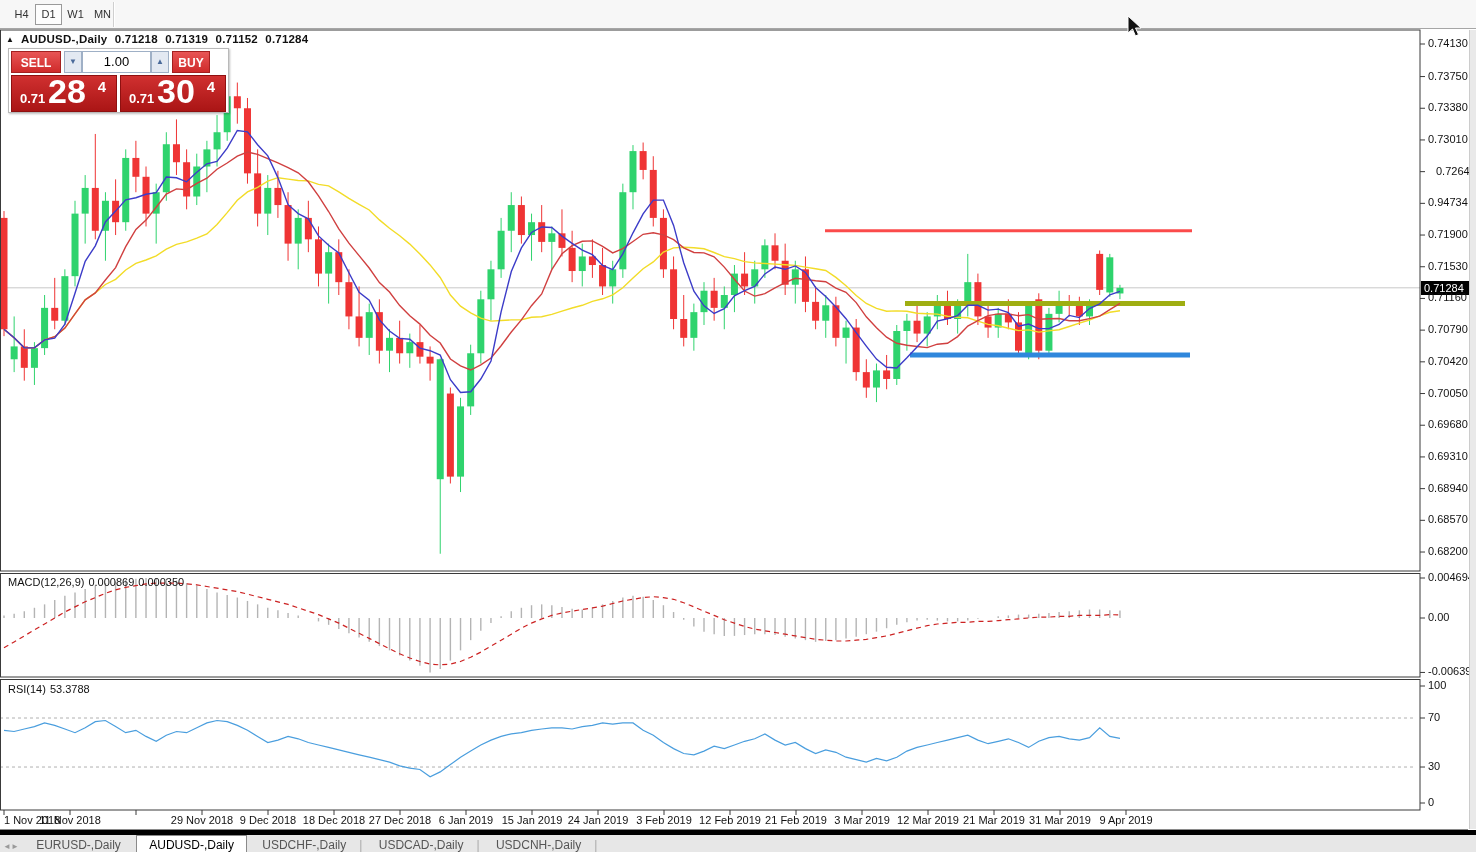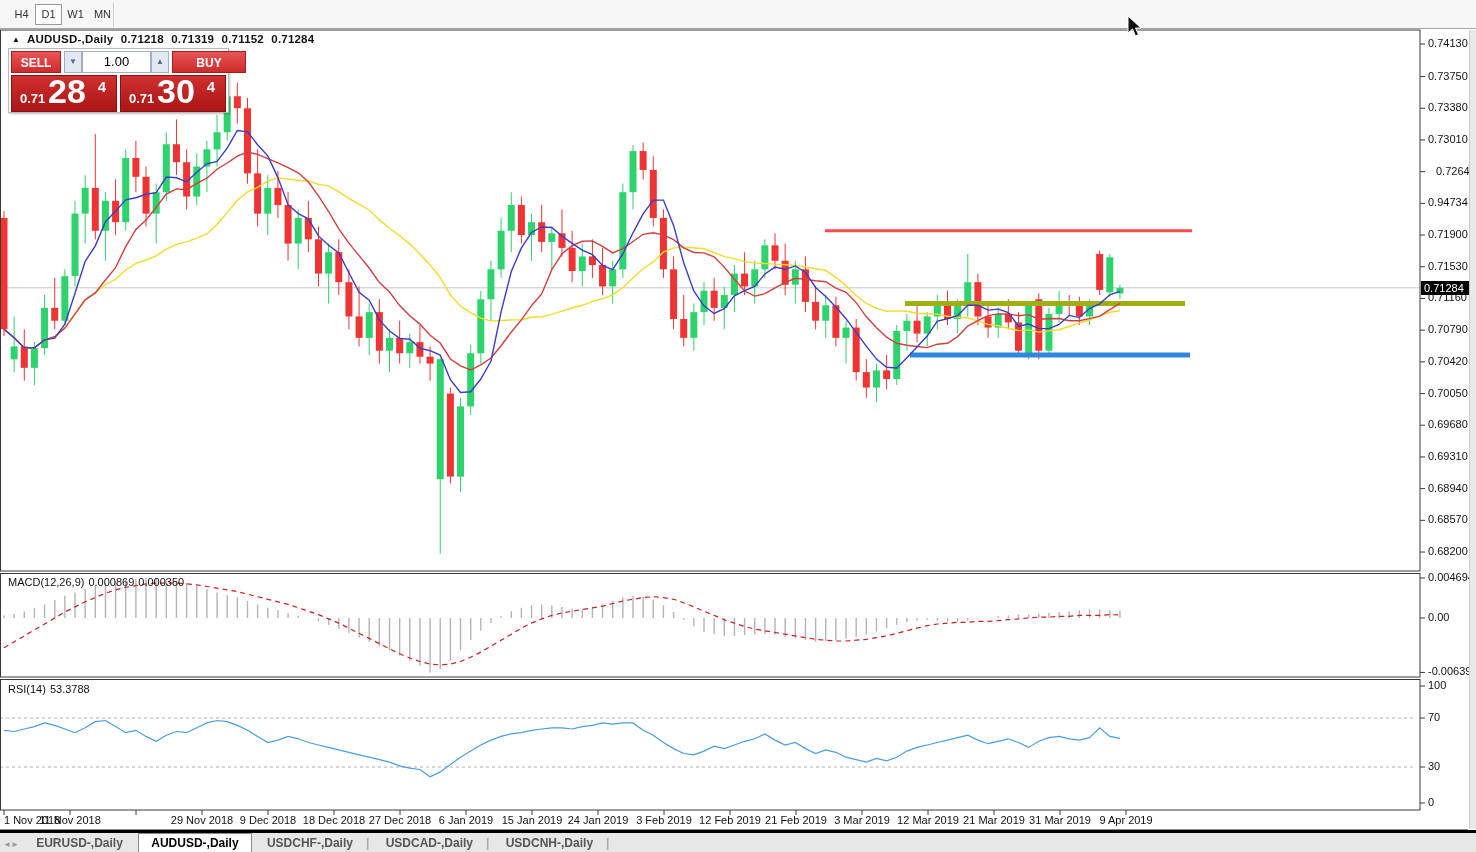--- a/index.html
+++ b/index.html
@@ -3,49 +3,49 @@
 <meta charset="utf-8">
 <style>
   html,body{margin:0;padding:0;background:#f0f0f0;font-family:"Liberation Sans",sans-serif;}
   #stage{position:relative;width:1476px;height:852px;background:#ffffff;overflow:hidden;}
   
   #toolbar{position:absolute;left:0;top:0;width:1476px;height:29px;background:#f7f7f7;border-bottom:1px solid #a6a6a6;box-sizing:border-box;}
   .tf-btn{position:absolute;top:4px;width:27px;height:21px;line-height:21px;text-align:center;font-size:11px;color:#333;cursor:default;}
   .tf-btn.active{background:#fdfdfd;border:1px solid #9a9a9a;box-sizing:border-box;line-height:19px;}
   #tb-sep{position:absolute;left:113px;top:2px;width:1px;height:25px;background:#cfcfcf;border-right:1px solid #ffffff;}
   
-  #chart-header{position:absolute;left:12px;top:33px;font-size:11.5px;font-weight:bold;color:#111;letter-spacing:0.2px;}
+  #chart-header{position:absolute;left:6px;top:33px;font-size:11.5px;font-weight:bold;color:#111;letter-spacing:0.2px;}
   #chart-header span{margin-right:4px;}
   #collapse{font-size:8px;position:relative;top:-1px;}
   
   #chart-svg{position:absolute;left:0;top:0;}
   
   .axis-label{position:absolute;left:1428px;font-size:11px;color:#111;white-space:nowrap;}
   .time-label{position:absolute;top:814px;font-size:11px;color:#111;white-space:nowrap;}
   #price-tag{position:absolute;left:1421px;width:50px;height:14px;background:#000;color:#fff;font-size:11px;line-height:14px;padding-left:3px;box-sizing:border-box;}
   .ind-label{position:absolute;left:8px;font-size:11px;color:#111;}
   .ind-label b{font-weight:normal;margin-left:4px;}
   #right-strip{position:absolute;left:1469px;top:30px;width:7px;height:799px;background:#e9e9e9;border-left:1px solid #cccccc;box-sizing:border-box;}
   
   #trade-widget{position:absolute;left:8px;top:48px;width:221px;height:65px;background:#fff;border:1px solid #b9b9b9;box-shadow:1px 1px 2px rgba(0,0,0,.25);box-sizing:border-box;}
   .tw-btn{position:absolute;top:2px;height:22px;background:linear-gradient(#e85555,#cf2b2b);color:#fff;font-size:12px;font-weight:bold;text-align:center;line-height:22px;border:1px solid #a32020;box-sizing:border-box;}
   #tw-sell-btn{left:2px;width:50px;}
-  #tw-buy-btn{left:163px;width:74px;}
+  #tw-buy-btn{left:163px;width:38px;}
   .tw-spin{position:absolute;top:2px;width:18px;height:22px;background:#e3e9f2;border:1px solid #9fb0c6;box-sizing:border-box;color:#4a6a9a;font-size:8px;text-align:center;line-height:20px;}
   #tw-vol-down{left:55px;}
   #tw-vol-up{left:142px;}
   #tw-vol{position:absolute;left:73px;top:2px;width:69px;height:22px;border:1px solid #9fb0c6;box-sizing:border-box;font-size:13px;text-align:center;line-height:20px;color:#000;background:#fff;}
   .tw-price{position:absolute;top:26px;height:37px;background:linear-gradient(#d03030,#aa1515);color:#fff;border:1px solid #8f1010;box-sizing:border-box;}
   #tw-sell-price{left:2px;width:106px;}
   #tw-buy-price{left:111px;width:106px;}
   .tw-small{position:absolute;left:8px;bottom:5px;font-size:13px;font-weight:bold;}
   .tw-big{position:absolute;left:36px;top:-4px;font-size:34px;font-weight:bold;}
   .tw-sup{position:absolute;right:10px;top:2px;font-size:15px;font-weight:bold;}
   
-  #tabbar{position:absolute;left:0;top:830px;width:1476px;height:22px;background:#e7e7e7;border-top:3px solid #000000;box-sizing:border-box;font-size:12px;font-weight:bold;}
+  #tabbar{position:absolute;left:0;top:830px;width:1476px;height:22px;background:#e7e7e7;border-top:5px solid #000000;box-sizing:border-box;font-size:12px;}
   .tab{position:relative;display:inline-block;padding:2px 12px 0 12px;height:20px;color:#555;cursor:default;}
   .tab.active{background:#fff;border:1px solid #8a8a8a;border-bottom:none;color:#000;margin-top:0px;}
   .tab-sep{display:inline-block;color:#aaa;padding:0 1px;}
   #tab-scroll{display:inline-block;color:#9a9a9a;font-size:8px;padding:4px 2px 0 3px;}
 </style>
 </head>
 <body>
 
 <div id="stage">
 

